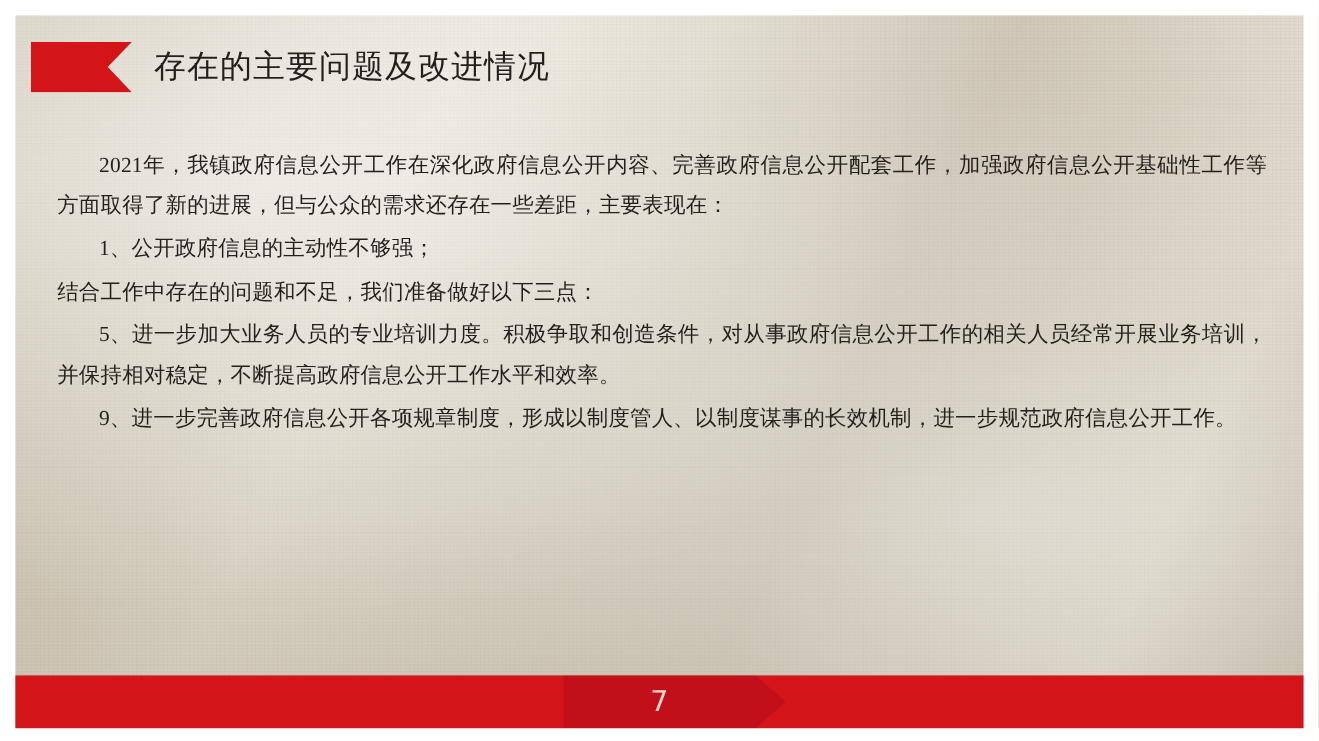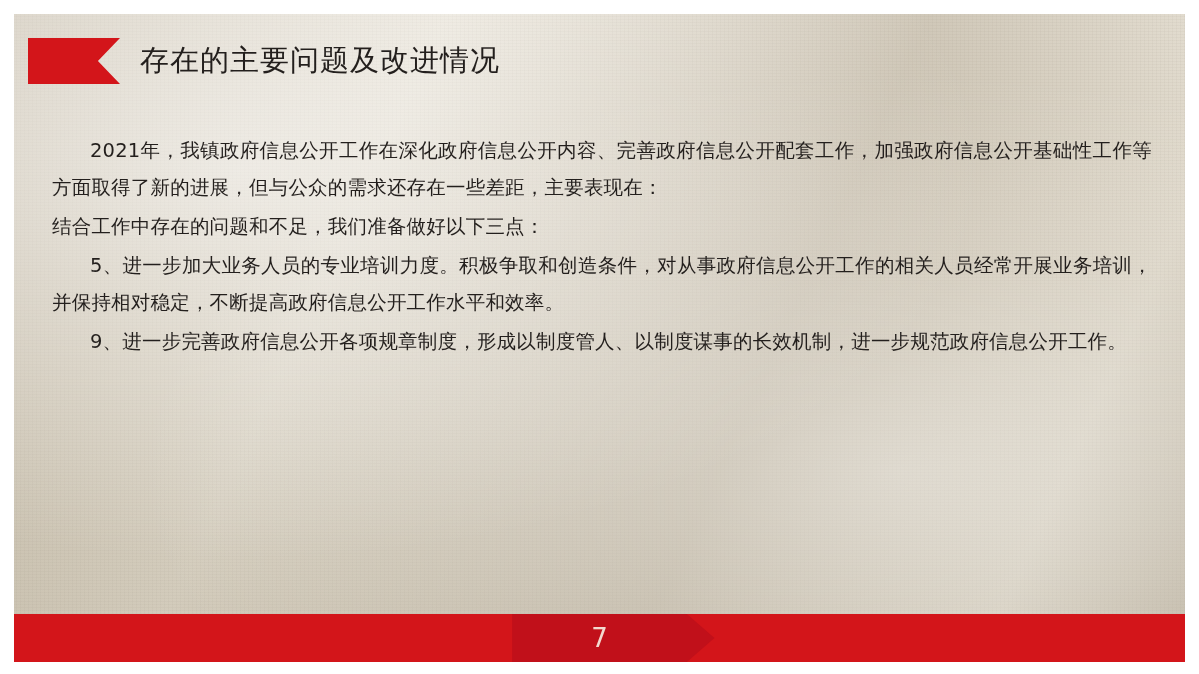--- a/index.html
+++ b/index.html
@@ -69,21 +69,21 @@
   }
   .para {
     font-size: 19.5px;
     line-height: 37px;
     color: #231f1d;
     text-align: justify;
     margin: 0 0 2px 0;
     font-family: "DejaVu Sans", "Liberation Sans", sans-serif;
     letter-spacing: 0.2px;
   }
-  .indent { text-indent: 38px; }
+  .indent { text-indent: 38px; font-family: Liberation Serif, serif; }
 
   
   .footer-bar {
     position: absolute;
     left: 14px;
     bottom: 12px;
     width: 1171px;
     height: 48px;
     background: #d3151a;
   }
@@ -116,20 +116,21 @@
   <div class="frame-right"></div>
   <div class="frame-bottom"></div>
 
   <div class="header">
     <div class="header-flag"></div>
     <div class="header-title">存在的主要问题及改进情况</div>
   </div>
 
   <div class="content">
     <p class="para indent">2021年，我镇政府信息公开工作在深化政府信息公开内容、完善政府信息公开配套工作，加强政府信息公开基础性工作等方面取得了新的进展，但与公众的需求还存在一些差距，主要表现在：</p>
+    <p class="para indent">1、公开政府信息的主动性不够强；</p>
     <p class="para">结合工作中存在的问题和不足，我们准备做好以下三点：</p>
     <p class="para indent">5、进一步加大业务人员的专业培训力度。积极争取和创造条件，对从事政府信息公开工作的相关人员经常开展业务培训，并保持相对稳定，不断提高政府信息公开工作水平和效率。</p>
     <p class="para indent">9、进一步完善政府信息公开各项规章制度，形成以制度管人、以制度谋事的长效机制，进一步规范政府信息公开工作。</p>
   </div>
 
   <div class="footer-bar"></div>
   <div class="footer-diamond">
     <span class="footer-number">7</span>
   </div>
 

